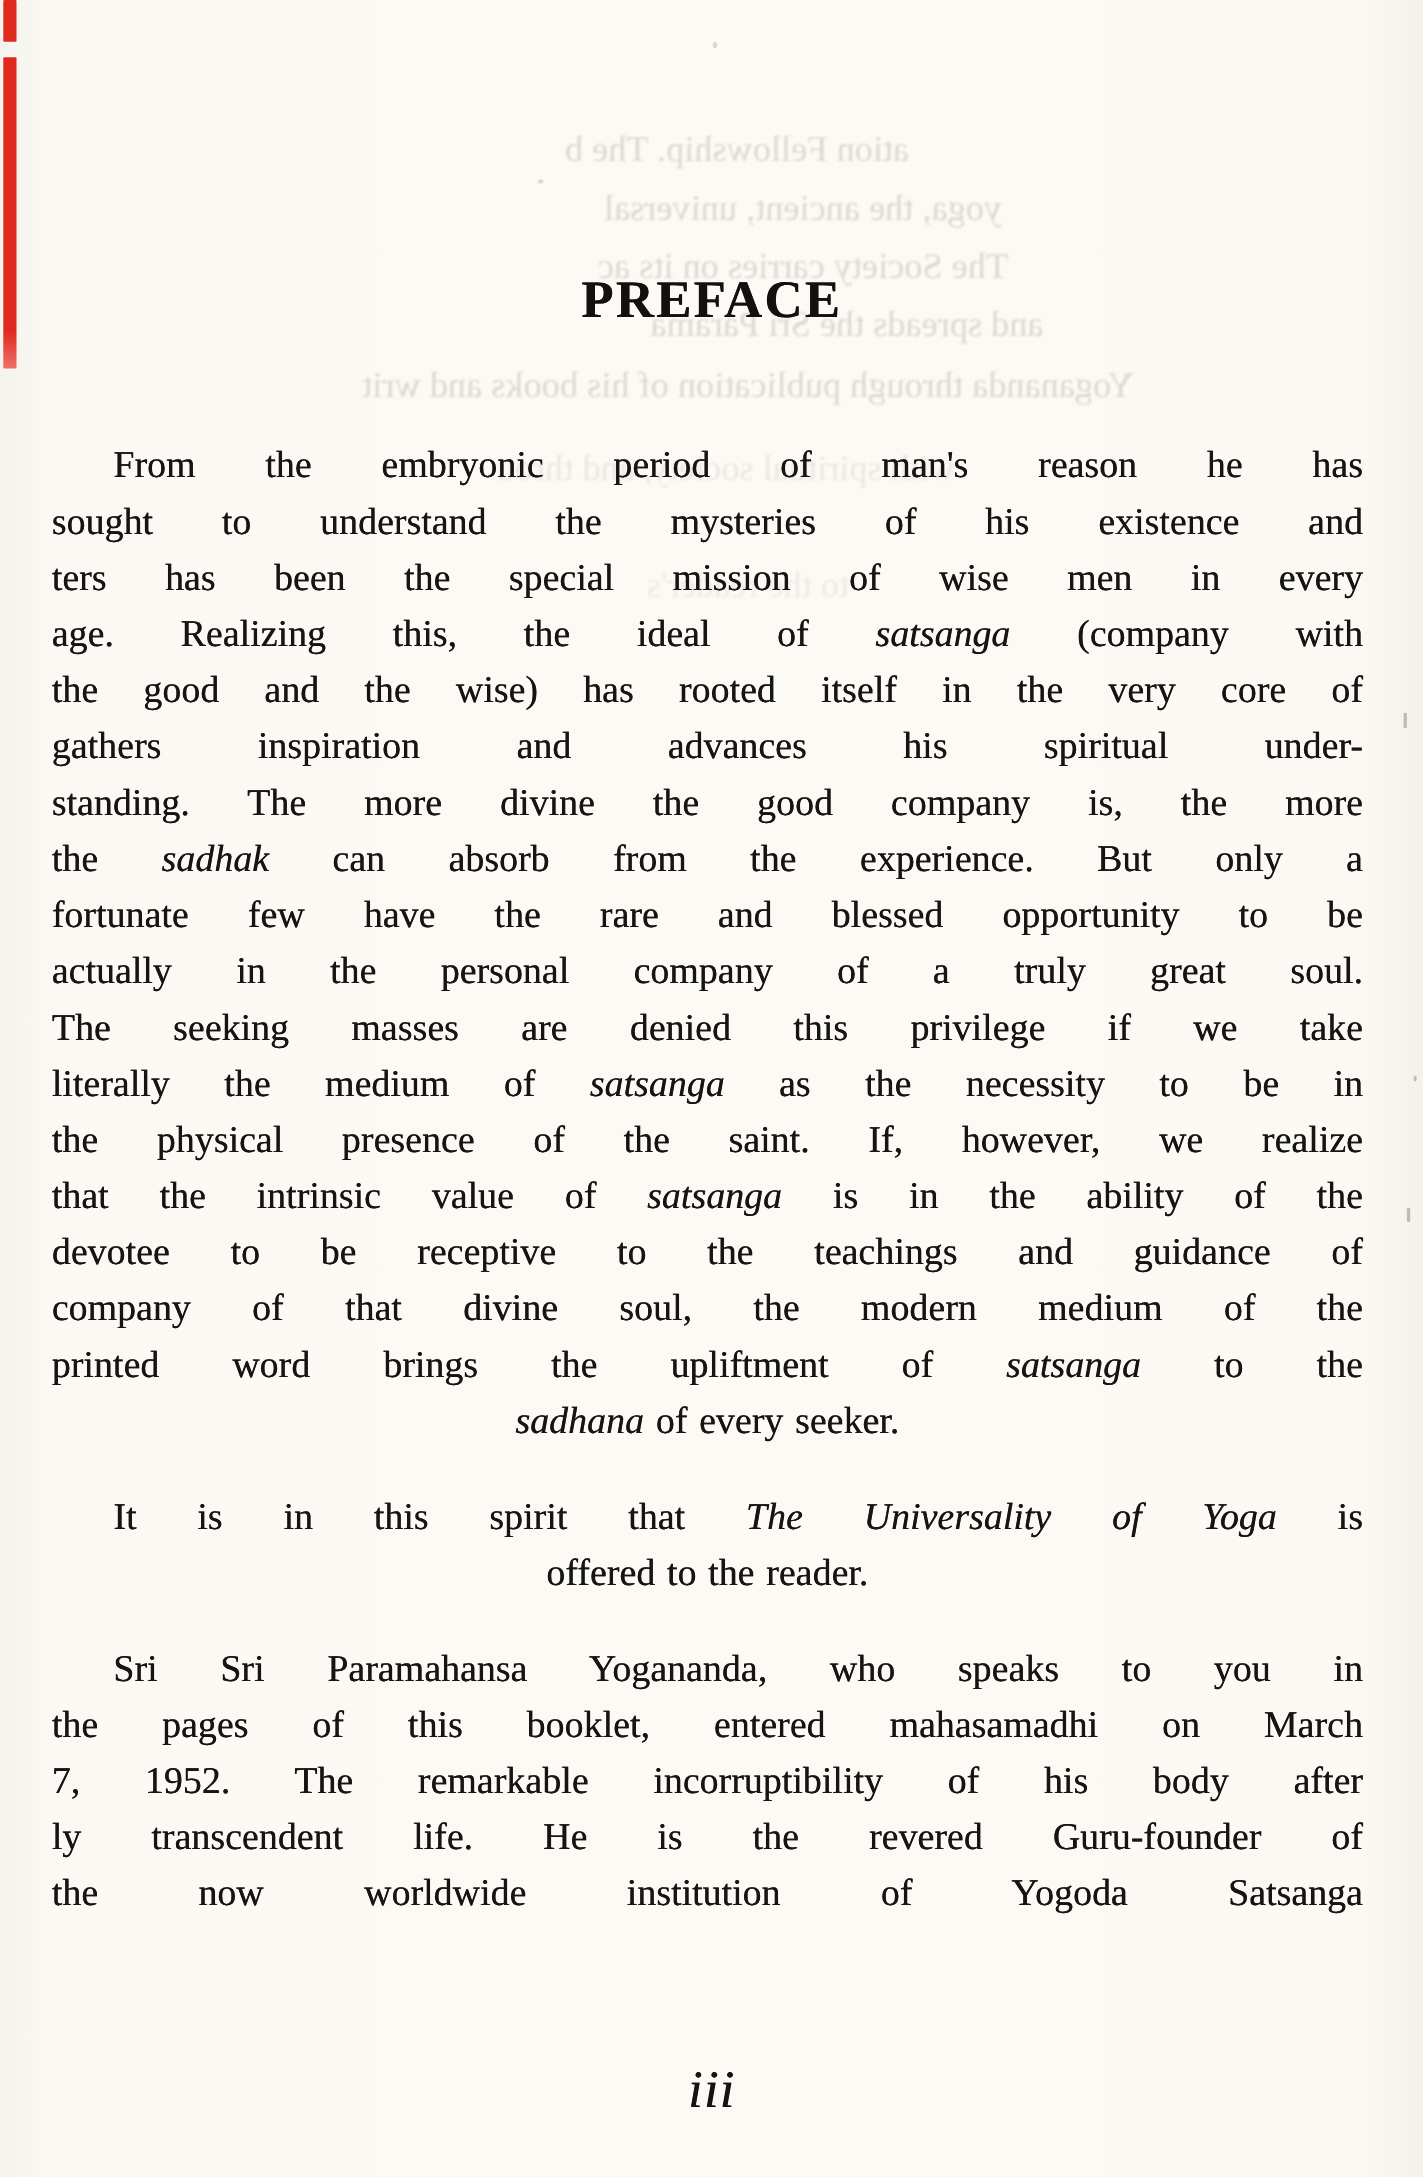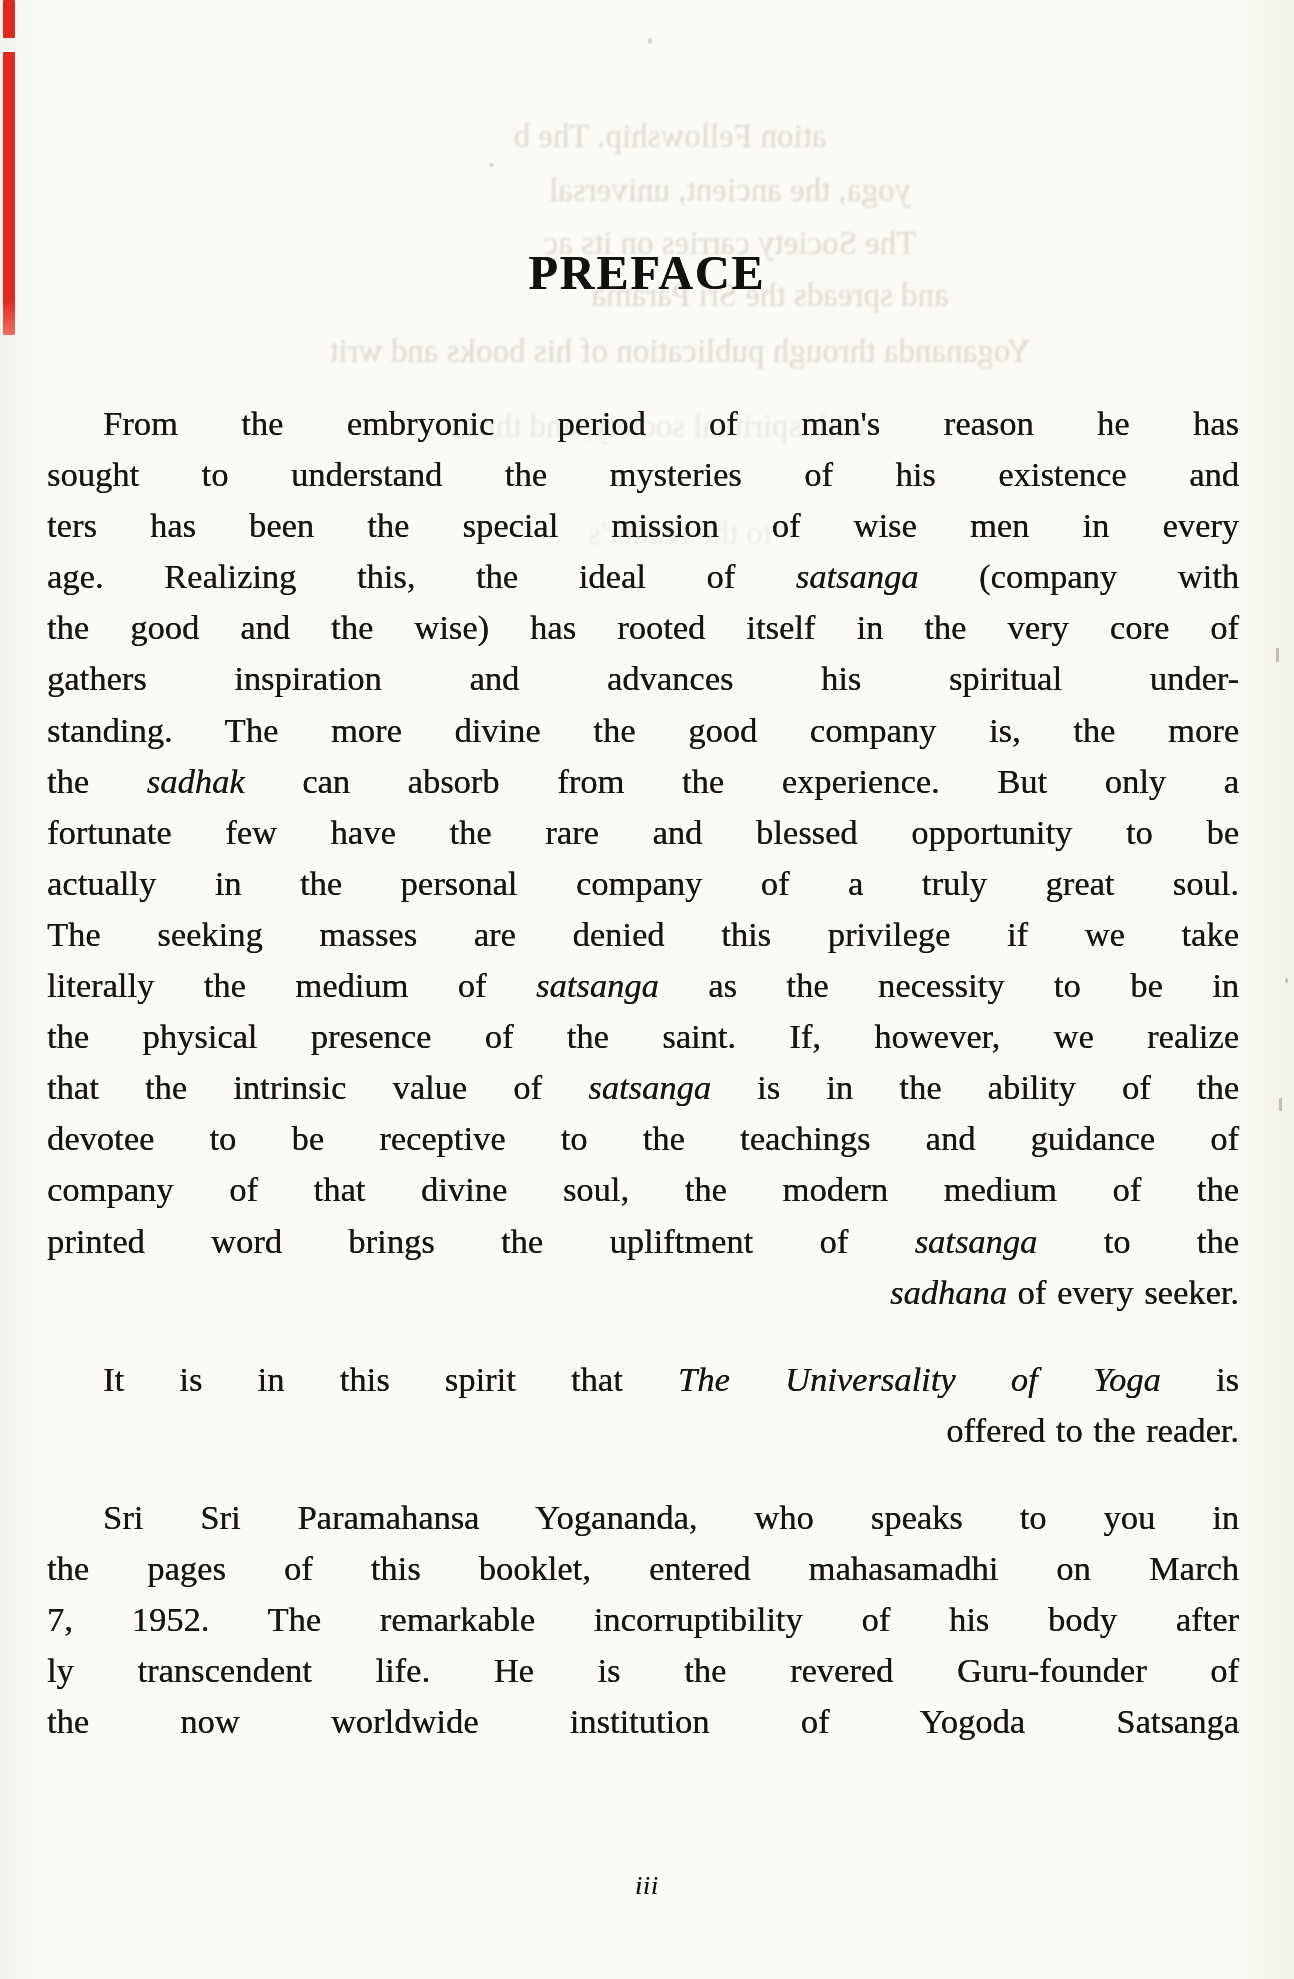--- a/index.html
+++ b/index.html
@@ -43,26 +43,26 @@
     line-height:52px;
     color:#131110;
     text-shadow:0.3px 0 0 #131110;
   }
   .body-text{
     position:absolute;top:362px;left:47px;width:1192px;
     font-size:34.5px;
     text-shadow:0.25px 0 0 #1a1816;
     word-spacing:2px;
   }
-  .line{height:51.1px;line-height:51.1px;text-align:right;white-space:nowrap;}
+  .line{height:51.1px;line-height:51.1px;text-align:center;white-space:nowrap;}
   .line.just{text-align:justify;text-align-last:justify;white-space:normal;}
   .line.ind{padding-left:56px;margin-top:36px;}
   .folio{
     position:absolute;top:1872px;left:0;width:100%;
-    text-align:center;font-style:italic;font-size:25px;
+    text-align:center;font-style:italic;font-size:48px;
     letter-spacing:1px;color:#161412;
     text-shadow:0.3px 0 0 #161412;
   }
   
   .speck{position:absolute;background:#9a978f;border-radius:1px;opacity:.6;}
   .speck.s1{left:1276px;top:648px;width:3px;height:14px;}
   .speck.s2{left:1279px;top:1098px;width:3px;height:13px;}
   .speck.s3{left:1285px;top:978px;width:3px;height:5px;border-radius:50%;}
   .speck.s4{left:648px;top:38px;width:4px;height:6px;opacity:.35;border-radius:50%;}
   .speck.s5{left:489px;top:163px;width:5px;height:4px;opacity:.3;border-radius:50%;}

